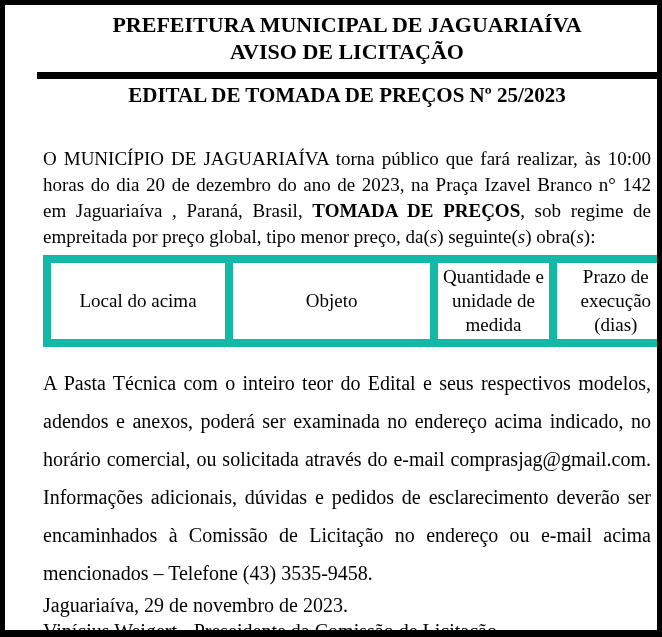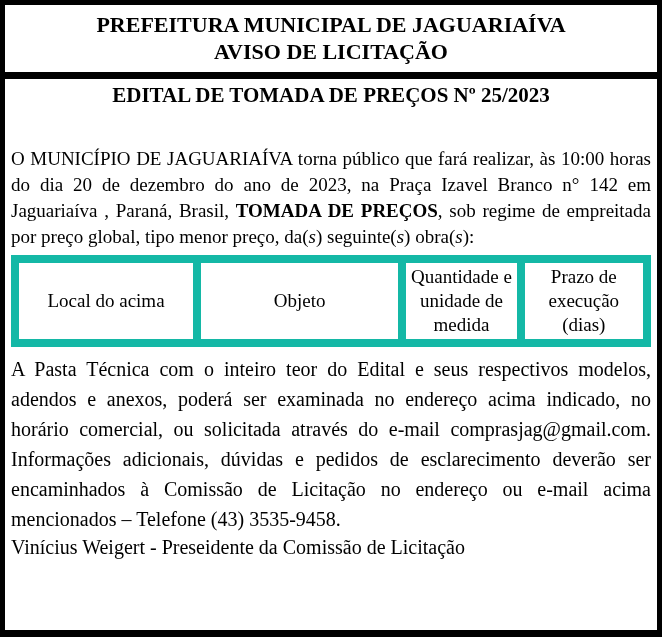--- a/index.html
+++ b/index.html
@@ -1,31 +1,31 @@
 <!DOCTYPE html>
 <html><head>
 <meta charset="utf-8">
 <style>
   html,body{margin:0;padding:0;background:#ffffff;}
   body{width:662px;height:637px;position:relative;font-family:"Liberation Serif","DejaVu Serif",serif;color:#000;}
   .doc{box-sizing:border-box;position:absolute;top:0;left:0;width:662px;height:637px;
-       border:5px solid #000;border-bottom-width:7px;background:#fff;overflow:hidden;}
+       border:5px solid #000;border-bottom-width:7px;background:#fff;overflow:hidden;padding-left:32px;}
   .titlebox{text-align:center;font-weight:bold;font-size:22px;line-height:27px;
             padding:6px 4px 7px;border-bottom:7px solid #000;}
   .main{padding:0 6px;}
   .edital-title{text-align:center;font-weight:bold;font-size:21px;line-height:26px;margin:3px 0 2px;font-family:Liberation Serif, serif;}
   .para{font-size:19px;line-height:26px;text-align:justify;margin-top:38px;}
   .bold{font-weight:bold;}
   .italic{font-style:italic;}
   table.obj{border-collapse:collapse;table-layout:fixed;width:640px;margin:5px auto 0;}
   table.obj th,table.obj td{border:8px solid #14b8a6;text-align:center;vertical-align:middle;
             font-weight:normal;font-size:19px;line-height:24px;padding:2px 3px;white-space:pre-line;}
   table.obj td.datacell{padding:6px 3px;}
   col.c1{width:28.8%;} col.c2{width:32.5%;} col.c3{width:18.7%;} col.c4{width:20%;}
-  .footer-para{font-size:20px;line-height:30px;text-align:justify;margin-top:7px;}
+  .footer-para{font-size:20px;line-height:38px;text-align:justify;margin-top:17px;}
   .plainline{font-size:20px;line-height:26px;text-align:left;}
 </style>
 </head>
 <body>
 
 <div class="doc">
 
   <div class="titlebox">
     <div>PREFEITURA MUNICIPAL DE JAGUARIAÍVA</div>
     <div>AVISO DE LICITAÇÃO</div>
@@ -49,17 +49,18 @@
         <th>Local do acima</th>
         <th>Objeto</th>
         <th>Quantidade e unidade de medida</th>
         <th>Prazo de execução (dias)</th>
       </tr>
     </tbody>
       </table>
 
     <div class="footer-para">A Pasta Técnica com o inteiro teor do Edital e seus respectivos modelos, adendos e anexos, poderá ser examinada no endereço acima indicado, no horário comercial, ou solicitada através do e-mail comprasjag@gmail.com. Informações adicionais, dúvidas e pedidos de esclarecimento deverão ser encaminhados à Comissão de Licitação no endereço ou e-mail acima mencionados – Telefone (43) 3535-9458.</div>
 
+    <div class="plainline">Jaguariaíva, 29 de novembro de 2023.</div>
 
     <div class="plainline">Vinícius Weigert - Preseidente da Comissão de Licitação</div>
 
   </div>
 </div>
 
 </body></html>

